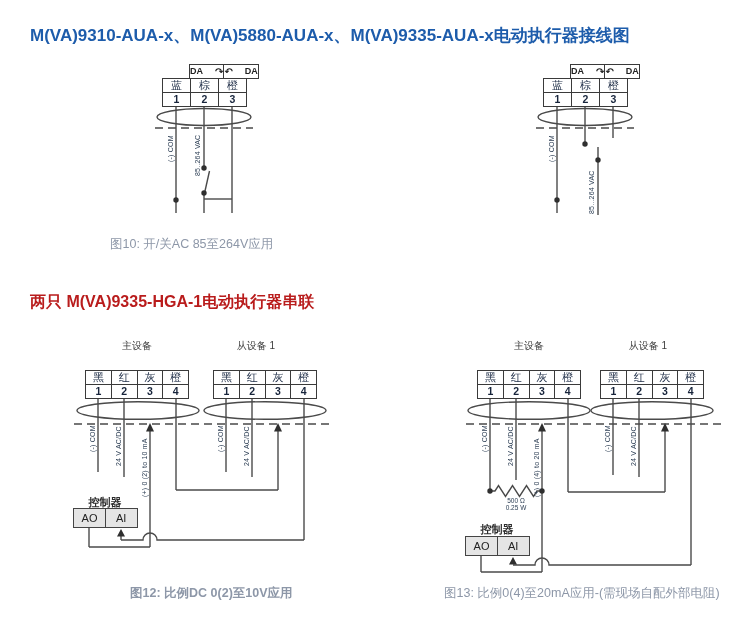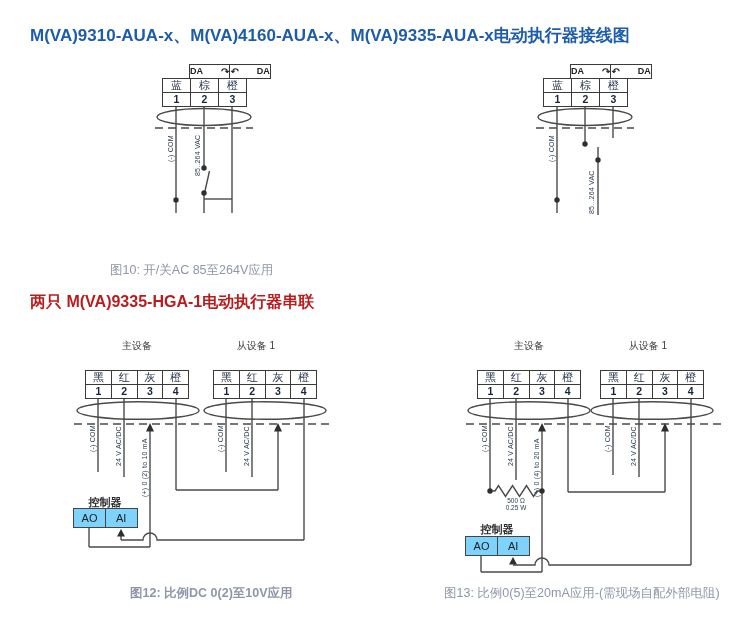--- a/index.html
+++ b/index.html
@@ -10,26 +10,26 @@
   .caption{position:absolute;font-size:12.5px;color:#8d97a8;white-space:nowrap;}
   .figtitle{position:absolute;font-size:10px;color:#3c3c3c;text-align:center;white-space:nowrap;}
   .vlabel{position:absolute;transform-origin:0 0;transform:rotate(-90deg);font-size:7px;
           color:#2c3e54;white-space:nowrap;letter-spacing:.2px;line-height:9px;}
   table.term{position:absolute;border-collapse:collapse;background:#fff;}
   table.term td{border:1.2px solid #3a3a3a;text-align:center;padding:0;font-size:11px;color:#1c2b45;line-height:13px;}
   table.term.c3 td{width:27px;height:13px;}
   table.term.c4 td{width:24.8px;height:13px;}
   table.term td.num{font-weight:bold;color:#17243b;font-size:10.5px;}
   table.term.da td{width:27px;height:13px;font-weight:bold;font-size:9px;color:#222;}
-  .dacell{display:flex;align-items:center;justify-content:center;gap:18px;}
+  .dacell{display:flex;align-items:center;justify-content:center;gap:12px;}
   .daarr{font-size:10px;font-weight:bold;color:#222;line-height:10px;}
   .ctrl-label{position:absolute;width:64px;text-align:center;font-size:11px;font-weight:600;color:#2c2c2c;white-space:nowrap;}
   .ctrl-box{position:absolute;display:flex;}
   .ctrl-cell{width:31px;height:18px;border:1.3px solid #444;margin-left:-1.3px;
-             display:flex;align-items:center;justify-content:center;font-size:11px;color:#222;background:#7dd3fc;}
+             display:flex;align-items:center;justify-content:center;font-size:11px;color:#222;background:#e5e5e5;}
   .ctrl-cell:first-child{margin-left:0;}
   .rlabel{position:absolute;width:44px;text-align:center;font-size:6.5px;color:#2c3e54;line-height:7px;white-space:nowrap;}
   svg.wires{position:absolute;left:0;top:0;}
 </style>
 </head>
 <body>
 
 <div class="page">
 
   <svg class="wires" width="748" height="626" viewBox="0 0 748 626">
@@ -105,21 +105,21 @@
       <polygon points="278,423 274,431.5 282,431.5"></polygon>
       <polygon points="121,529 117,536.5 125,536.5"></polygon>
       <polygon points="542,423 538,431.5 546,431.5"></polygon>
       <polygon points="665,423 661,431.5 669,431.5"></polygon>
       <polygon points="513,557 509,564.5 517,564.5"></polygon>
       <circle cx="490" cy="491" r="2.7"></circle>
       <circle cx="542" cy="491" r="2.7"></circle>
     </g>
   </svg>
 
-  <div class="h1">M(VA)9310-AUA-x、M(VA)4160-AUA-x、M(VA)9335-AUA-x电动执行器接线图</div>
+  <div class="h1">M(VA)9310-AUA-x、M(VA)5880-AUA-x、M(VA)9335-AUA-x电动执行器接线图</div>
   <div class="h2">两只 M(VA)9335-HGA-1电动执行器串联</div>
 
   <table class="term da" style="left:189px;top:64px;">
     <tbody>
         <tr>
       <td>
             <span class="dacell">
               <span>DA</span>
               <span class="daarr">↷</span>
             </span>
@@ -142,21 +142,21 @@
     </tr>
     <tr>
       <td class="num">1</td>
       <td class="num">2</td>
       <td class="num">3</td>
     </tr>
   </tbody>
     </table>
   <div class="vlabel" style="left:166px;top:162px;">(-) COM</div>
   <div class="vlabel" style="left:193px;top:176px;">85..264 VAC</div>
-  <div class="caption" style="left:110px;top:236px;margin-top:26px;">图10: 开/关AC 85至264V应用</div>
+  <div class="caption" style="left:110px;top:236px;">图10: 开/关AC 85至264V应用</div>
 
   <table class="term da" style="left:570px;top:64px;">
     <tbody>
         <tr>
       <td>
             <span class="dacell">
               <span>DA</span>
               <span class="daarr">↷</span>
             </span>
           </td>
@@ -278,15 +278,15 @@
   <div class="vlabel" style="left:629px;top:466px;">24 V AC/DC</div>
 
   <div class="rlabel" style="left:494px;top:497px;">500 Ω</div>
   <div class="rlabel" style="left:494px;top:504px;">0.25 W</div>
 
   <div class="ctrl-label" style="left:465px;top:522px;">控制器</div>
   <div class="ctrl-box" style="left:465px;top:536px;">
     <div class="ctrl-cell">AO</div>
     <div class="ctrl-cell">AI</div>
   </div>
-  <div class="caption" style="left:444px;top:585px;">图13: 比例0(5)至20mA应用-(需现场自配外部电阻)</div>
+  <div class="caption" style="left:444px;top:585px;">图13: 比例0(4)至20mA应用-(需现场自配外部电阻)</div>
 
 </div>
 
 </body></html>

